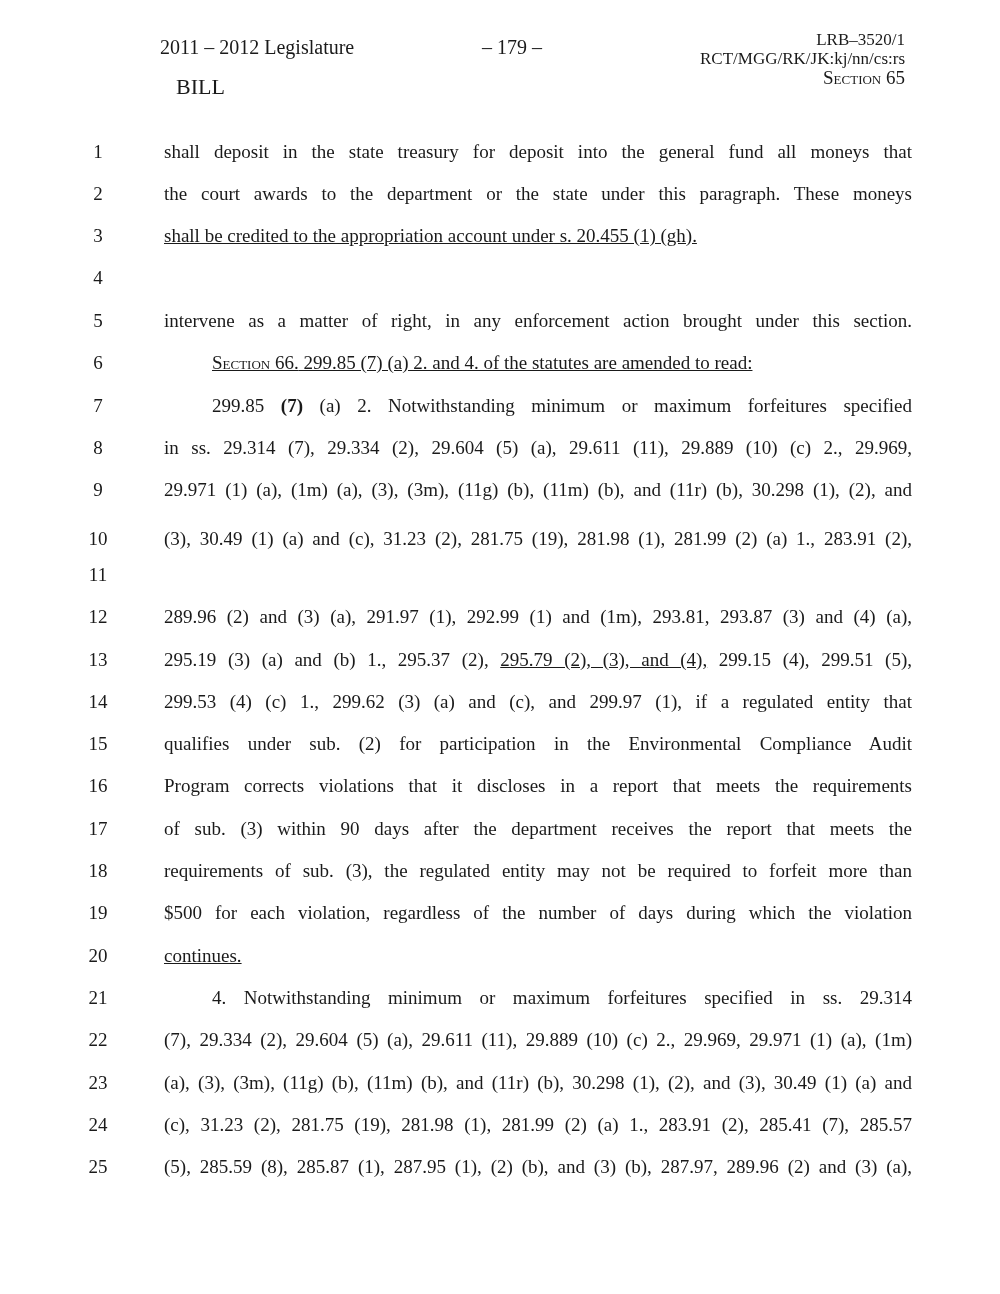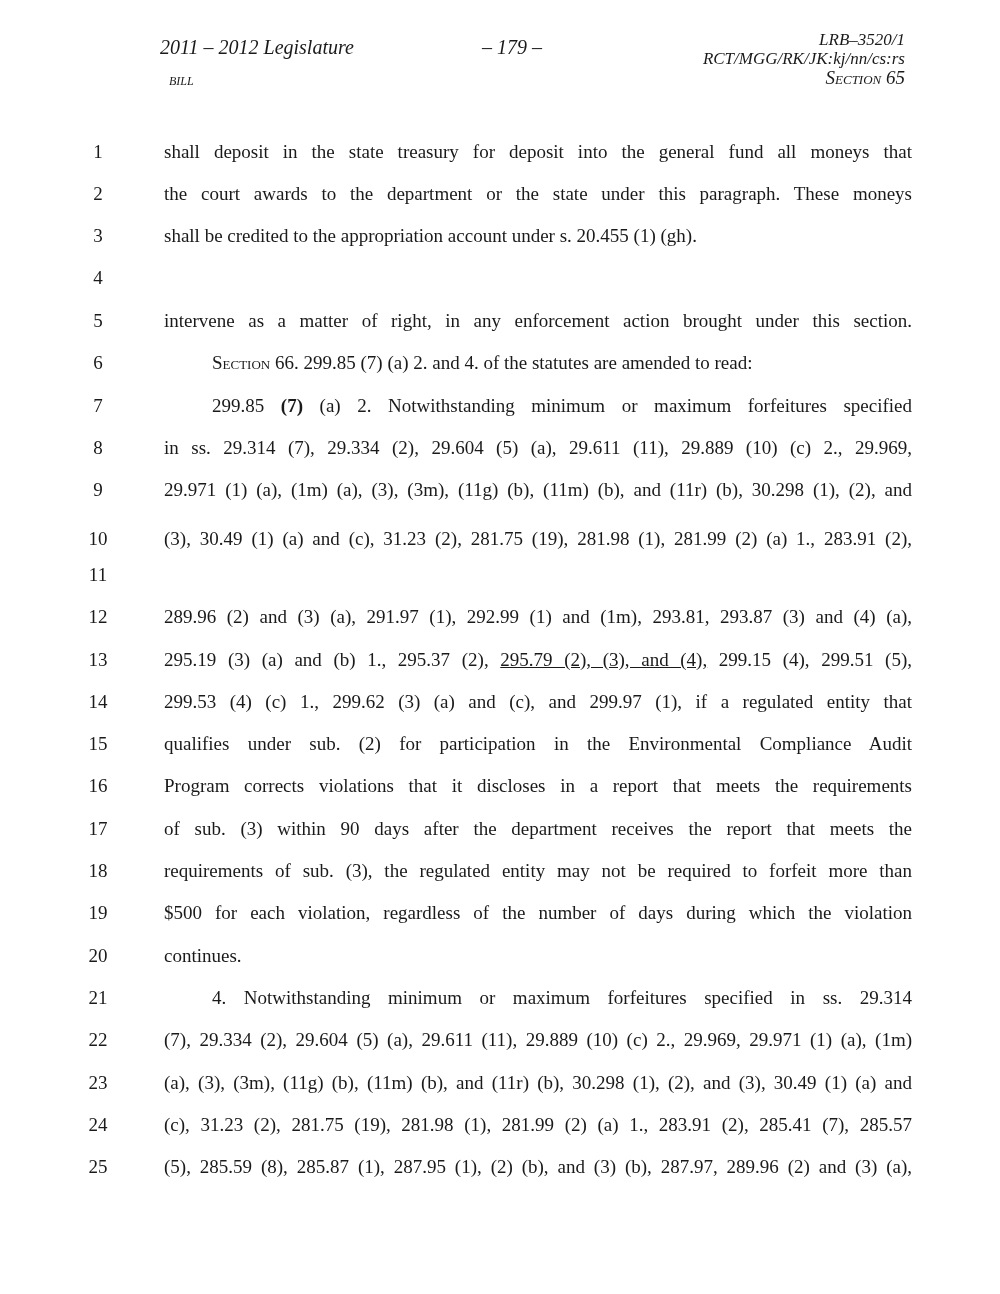--- a/index.html
+++ b/index.html
@@ -1,27 +1,27 @@
 <!DOCTYPE html>
 <html><head>
 <meta charset="utf-8">
 <style>
   html, body { margin: 0; padding: 0; background: #ffffff; }
   body { width: 1000px; height: 1294px; position: relative; overflow: hidden;
          font-family: "Liberation Serif", "DejaVu Serif", serif; color: #1a1a1a; }
-  .hdr { position: absolute; font-size: 20px; font-style: italic; }
+  .hdr { position: absolute; font-size: 20px; }
   .hdr-left { left: 160px; top: 36px; }
-  .hdr-bill { left: 169px; top: 74px; font-size: 12px; text-align: center; }
+  .hdr-bill { left: 176px; top: 74px; font-size: 22px; text-align: center; }
   .hdr-center { left: 482px; top: 36px; }
   .hdr-right { right: 95px; top: 30px; text-align: right; line-height: 19px; font-size: 17px; }
   .hdr-right .sec { font-size: 19px; font-variant: small-caps; }
   .line { position: absolute; left: 0; width: 1000px; height: 42px; font-size: 19px; }
   .num { position: absolute; left: 80px; width: 36px; text-align: center; }
   .txt { position: absolute; left: 164px; width: 748px; white-space: nowrap; text-align: justify; text-align-last: justify; }
-  .txt.last { text-align-last: left; }
+  .txt.last { text-align-last: left; text-decoration: underline; }
   .indent { padding-left: 48px; box-sizing: border-box; }
   .sc { font-variant: small-caps; }
   .u { text-decoration: underline; }
   b { font-weight: bold; }
 </style>
 </head>
 <body>
 
 <div class="hdr hdr-left">2011 – 2012 Legislature</div>
 <div class="hdr hdr-bill">BILL</div>

